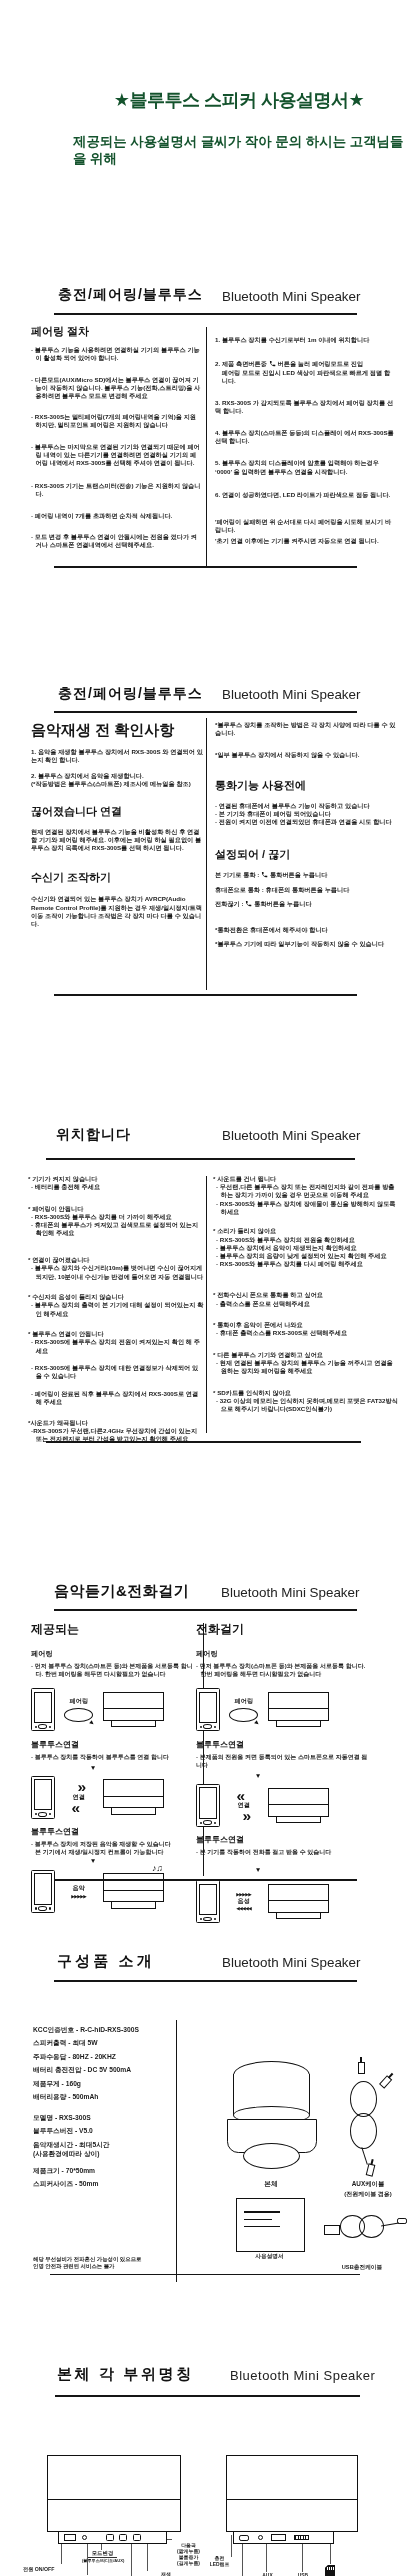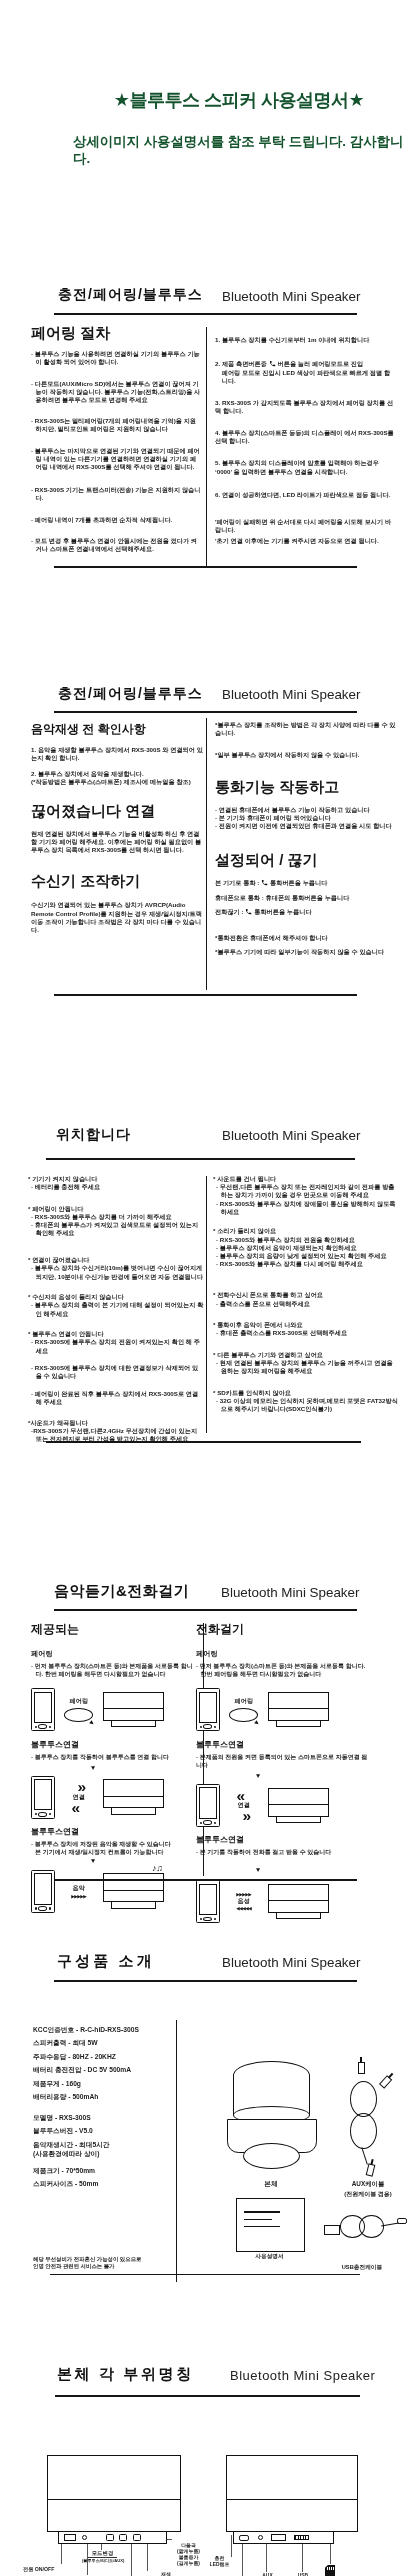--- a/index.html
+++ b/index.html
@@ -7,21 +7,21 @@
         font-family:"Liberation Sans","DejaVu Sans",sans-serif;color:#151515;}
   .abs{position:absolute;}
   .b{font-weight:bold;}
   .red{color:#14532d;margin-left:33px;}
   .rule{position:absolute;background:#151515;height:1.5px;}
   .vline{position:absolute;background:#151515;width:1px;}
   .cline{position:absolute;background:#555;}
   .sec-kr{position:absolute;font-weight:bold;color:#111;letter-spacing:1px;}
   .sec-en{position:absolute;font-weight:400;color:#222;letter-spacing:0px;}
   .col{position:absolute;}
-  .h-big{font-size:15px;font-weight:bold;}
+  .h-big{font-size:11px;font-weight:bold;}
   .h-mid{font-size:8px;font-weight:bold;}
   .body-t{font-size:6.2px;line-height:8.2px;font-weight:bold;color:#1c1c1c;}
   .bullet{text-indent:-4.6px;padding-left:4.6px;}
   .spec-line{font-size:6.7px;line-height:7.7px;font-weight:bold;margin-bottom:5.7px;color:#1c1c1c;}
   
   .phone{position:relative;border:1.5px solid #111;border-radius:1.5px;background:#fff;}
   .phone .scr{position:absolute;left:2.1px;right:2.1px;top:2.6px;bottom:7.2px;border:1px solid #111;}
   .phone .prow{position:absolute;left:0;right:0;bottom:1px;display:flex;justify-content:center;align-items:center;gap:1.5px;}
   .phone .pd{width:2.1px;height:2.1px;border-radius:50%;background:#111;}
   .phone .po{width:6.7px;height:2.6px;border-radius:50%;border:0.8px solid #111;}
@@ -60,21 +60,21 @@
   .tfcard i{position:absolute;top:1.5px;width:1px;height:3.1px;background:#fff;}
   .call-ico{display:inline-block;vertical-align:-1px;}
 </style>
 </head>
 <body>
 
 <div class="page">
 
   <div class="abs red b" style="top:88px;left:0;width:412px;text-align:center;font-size:18px;letter-spacing:-0.5px;">★블루투스 스피커 사용설명서★</div>
   <div class="abs red b" style="top:133px;left:40px;width:340px;font-size:13.4px;line-height:17px;">
-    <div>상세이미지 사용설명서를 참조 부탁 드립니다. 감사합니다.</div>
+    <div>제공되는 사용설명서 글씨가 작아 문의 하시는 고객님들을 위해</div>
   </div>
 
   <div class="sec-kr" style="top:286px;left:58px;font-size:14px;">충전/페어링/블루투스</div>
   <div class="sec-en" style="top:289px;left:222px;font-size:13.4px;">Bluetooth Mini Speaker</div>
   <div class="rule" style="top:313px;left:54px;width:303px;"></div>
   <div class="vline" style="top:327px;left:206px;height:241px;"></div>
 
   <div class="col" style="top:324px;left:31px;width:171px;">
     <div class="h-big" style="margin-bottom:7.2px;">페어링 절차</div>
     <div class="body-t bullet" style="margin-bottom:13.4px;">- 블루투스 기능을 사용하려면 연결하실 기기의 블루투스 기능이 활성화 되어 있어야 합니다.</div>
@@ -104,34 +104,34 @@
     <div class="body-t">'초기 연결 이후에는 기기를 켜주시면 자동으로 연결 됩니다.</div>
   </div>
   <div class="rule" style="top:566px;left:54px;width:303px;"></div>
 
   <div class="sec-kr" style="top:685px;left:58px;font-size:14px;">충전/페어링/블루투스</div>
   <div class="sec-en" style="top:687px;left:222px;font-size:13.4px;">Bluetooth Mini Speaker</div>
   <div class="rule" style="top:711px;left:54px;width:303px;"></div>
   <div class="vline" style="top:718px;left:206px;height:272px;"></div>
 
   <div class="col" style="top:721px;left:31px;width:172px;">
-    <div class="h-big" style="font-size:12px;margin-bottom:8.2px;">음악재생 전 확인사항</div>
+    <div class="h-big" style="font-size:15px;margin-bottom:8.2px;">음악재생 전 확인사항</div>
     <div class="body-t" style="margin-bottom:7.2px;">1. 음악을 재생할 블루투스 장치에서 RXS-300S 와 연결되어 있는지 확인 합니다.</div>
     <div class="body-t">2. 블루투스 장치에서 음악을 재생합니다.</div>
     <div class="body-t" style="margin-bottom:15.5px;">(*작동방법은 블루투스(스마트폰) 제조사에 메뉴얼을 참조)</div>
     <div class="h-big" style="margin-bottom:9.3px;">끊어졌습니다 연결</div>
     <div class="body-t" style="margin-bottom:17.5px;">현재 연결된 장치에서 블루투스 기능을 비활성화 하신 후 연결할 기기와 페어링 해주세요. 이후에는 페어링 하실 필요없이 블루투스 장치 목록에서 RXS-300S를 선택 하시면 됩니다.</div>
     <div class="h-big" style="margin-bottom:10.3px;">수신기 조작하기</div>
     <div class="body-t">수신기와 연결되어 있는 블루투스 장치가 AVRCP(Audio Remote Control Profile)를 지원하는 경우 재생/일시정지/트랙이동 조작이 가능합니다 조작법은 각 장치 마다 다를 수 있습니다.</div>
   </div>
 
   <div class="col" style="top:721px;left:215px;width:181px;">
     <div class="body-t" style="margin-bottom:13.4px;">*블루투스 장치를 조작하는 방법은 각 장치 사양에 따라 다를 수 있습니다.</div>
     <div class="body-t" style="margin-bottom:18.5px;">*일부 블루투스 장치에서 작동하지 않을 수 있습니다.</div>
-    <div class="h-big" style="margin-bottom:9.3px;">통화기능 작동하고</div>
+    <div class="h-big" style="margin-bottom:9.3px;">통화기능 사용전에</div>
     <div class="body-t">- 연결된 휴대폰에서 블루투스 기능이 작동하고 있습니다</div>
     <div class="body-t">- 본 기기와 휴대폰이 페어링 되어있습니다</div>
     <div class="body-t bullet" style="margin-bottom:20.6px;">- 전원이 켜지면 이전에 연결되었던 휴대폰과 연결을 시도 합니다</div>
     <div class="h-big" style="margin-bottom:9.3px;">설정되어 / 끊기</div>
     <div class="body-t" style="margin-bottom:6.2px;">
       <span>본 기기로 통화 :</span>
       <svg class="call-ico" width="7.2" height="7.2" viewBox="0 0 24 24">
           <path fill="#111" d="M6.62 10.79c1.44 2.83 3.76 5.14 6.59 6.59l2.2-2.21c.27-.27.67-.36 1.02-.24 1.12.37 2.33.57 3.57.57.55 0 1 .45 1 1V20c0 .55-.45 1-1 1-9.39 0-17-7.61-17-17 0-.55.45-1 1-1h3.5c.55 0 1 .45 1 1 0 1.25.2 2.45.57 3.57.11.35.03.74-.25 1.02l-2.2 2.2z"></path>
         </svg>
       <span>통화버튼을 누릅니다</span>

